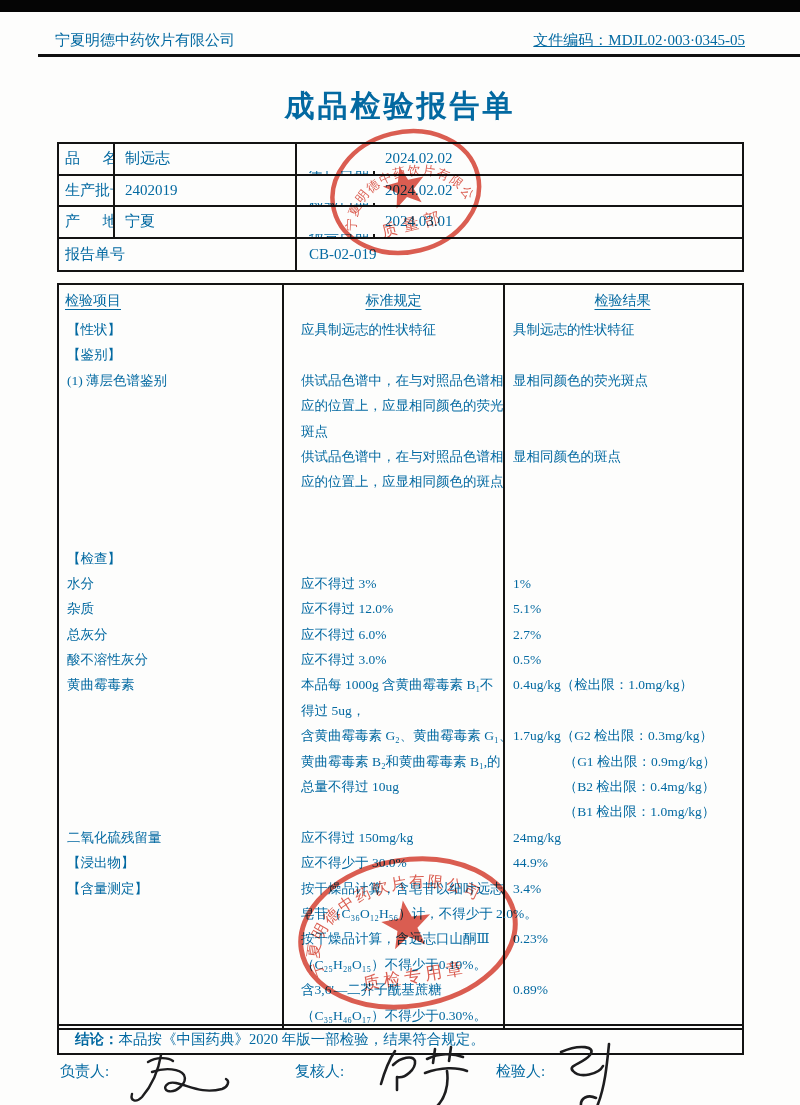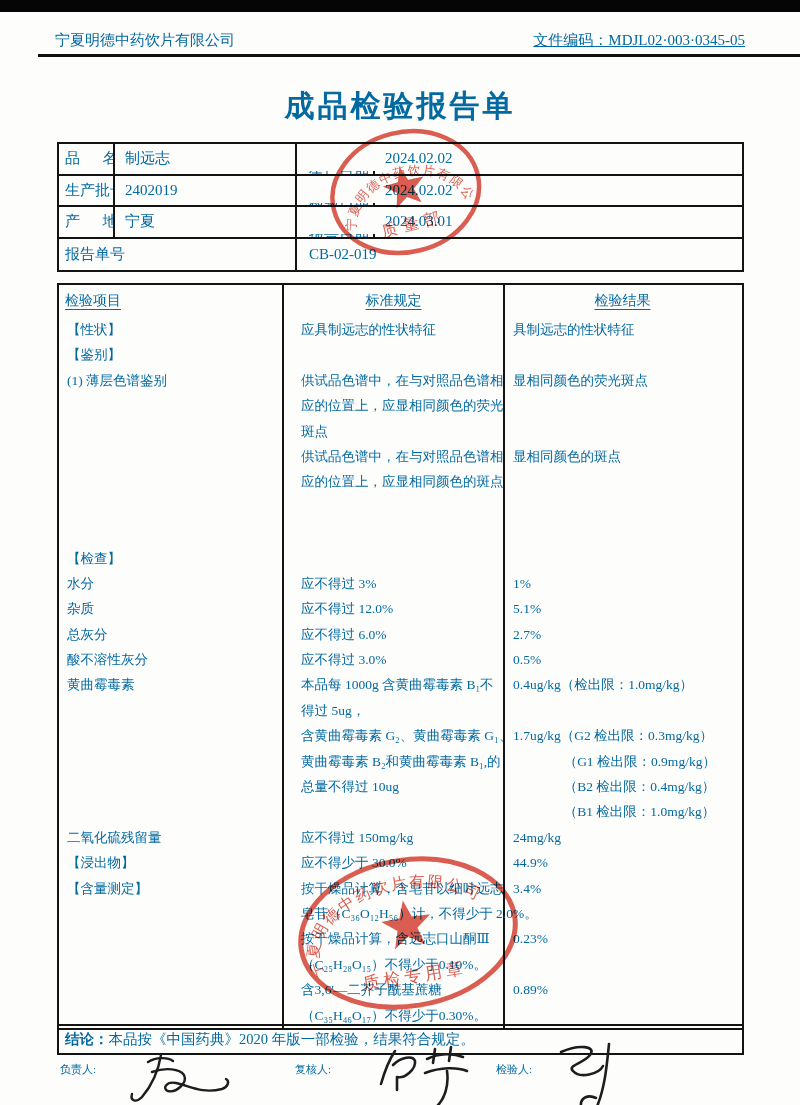--- a/index.html
+++ b/index.html
@@ -47,26 +47,26 @@
   .mt-head span { text-decoration:underline; text-underline-offset:4px; }
   .mt-line { height:25.4px; line-height:25.4px; white-space:pre; overflow:visible; }
   .c1 .mt-line { padding-left:8px; }
   .c2 .mt-line { padding-left:17px; }
   .c3 .mt-line { padding-left:8px; }
 
   
   .conclusion {
     position:absolute; left:57px; top:1024px; width:687px; height:31px;
     border:2px solid #131313; display:flex; align-items:center;
-    font-size:14.5px; padding-left:6px; white-space:pre;
+    font-size:14.5px; padding-left:16px; white-space:pre;
   }
   .conclusion .b { font-weight:bold; }
 
   
-  .sig-row { position:absolute; left:0; top:1058px; width:800px; height:46px; font-size:11px; }
+  .sig-row { position:absolute; left:0; top:1058px; width:800px; height:46px; font-size:15px; }
   .sig-label { position:absolute; top:4px; }
   .sig-label.l1 { left:60px; } .sig-label.l2 { left:295px; } .sig-label.l3 { left:496px; }
   .sig-svg { position:absolute; }
   .sig-svg.s1 { left:118px; top:-10px; }
   .sig-svg.s2 { left:368px; top:-14px; }
   .sig-svg.s3 { left:545px; top:-20px; }
 
   
   .stamp { position:absolute; mix-blend-mode:multiply; opacity:0.88; }
   .stamp.st1 { left:326px; top:126px; transform:rotate(-14deg); }

